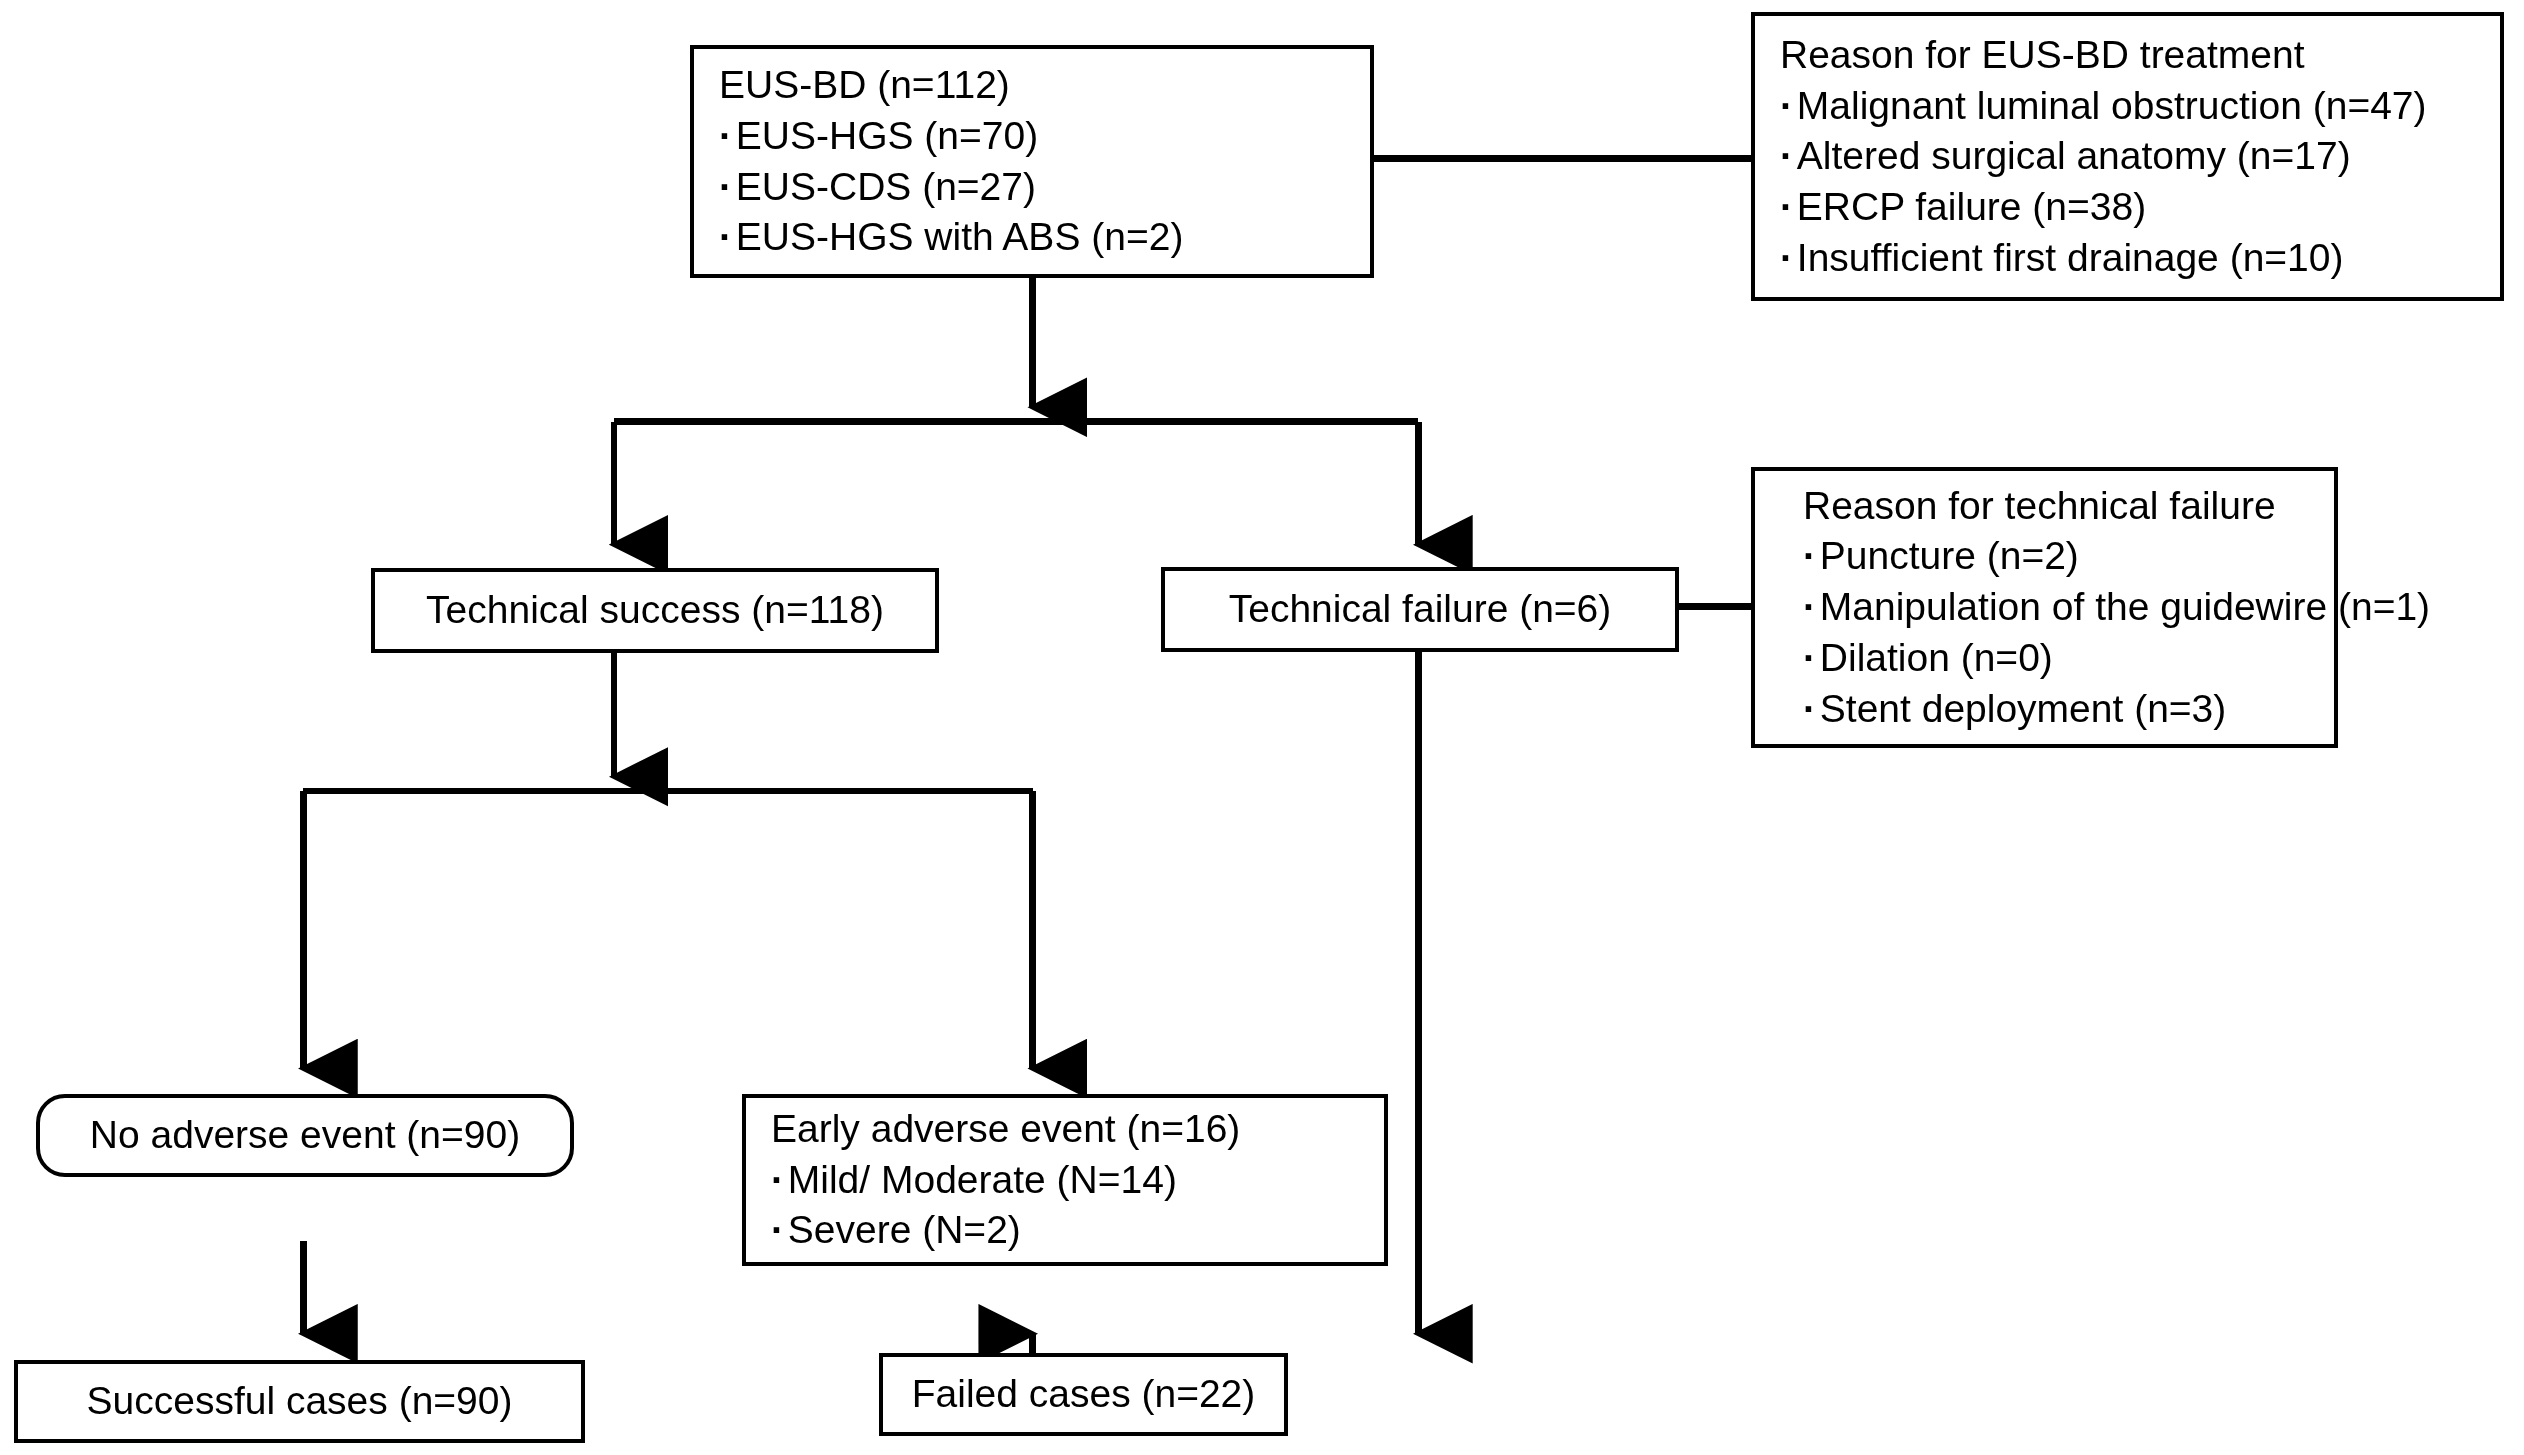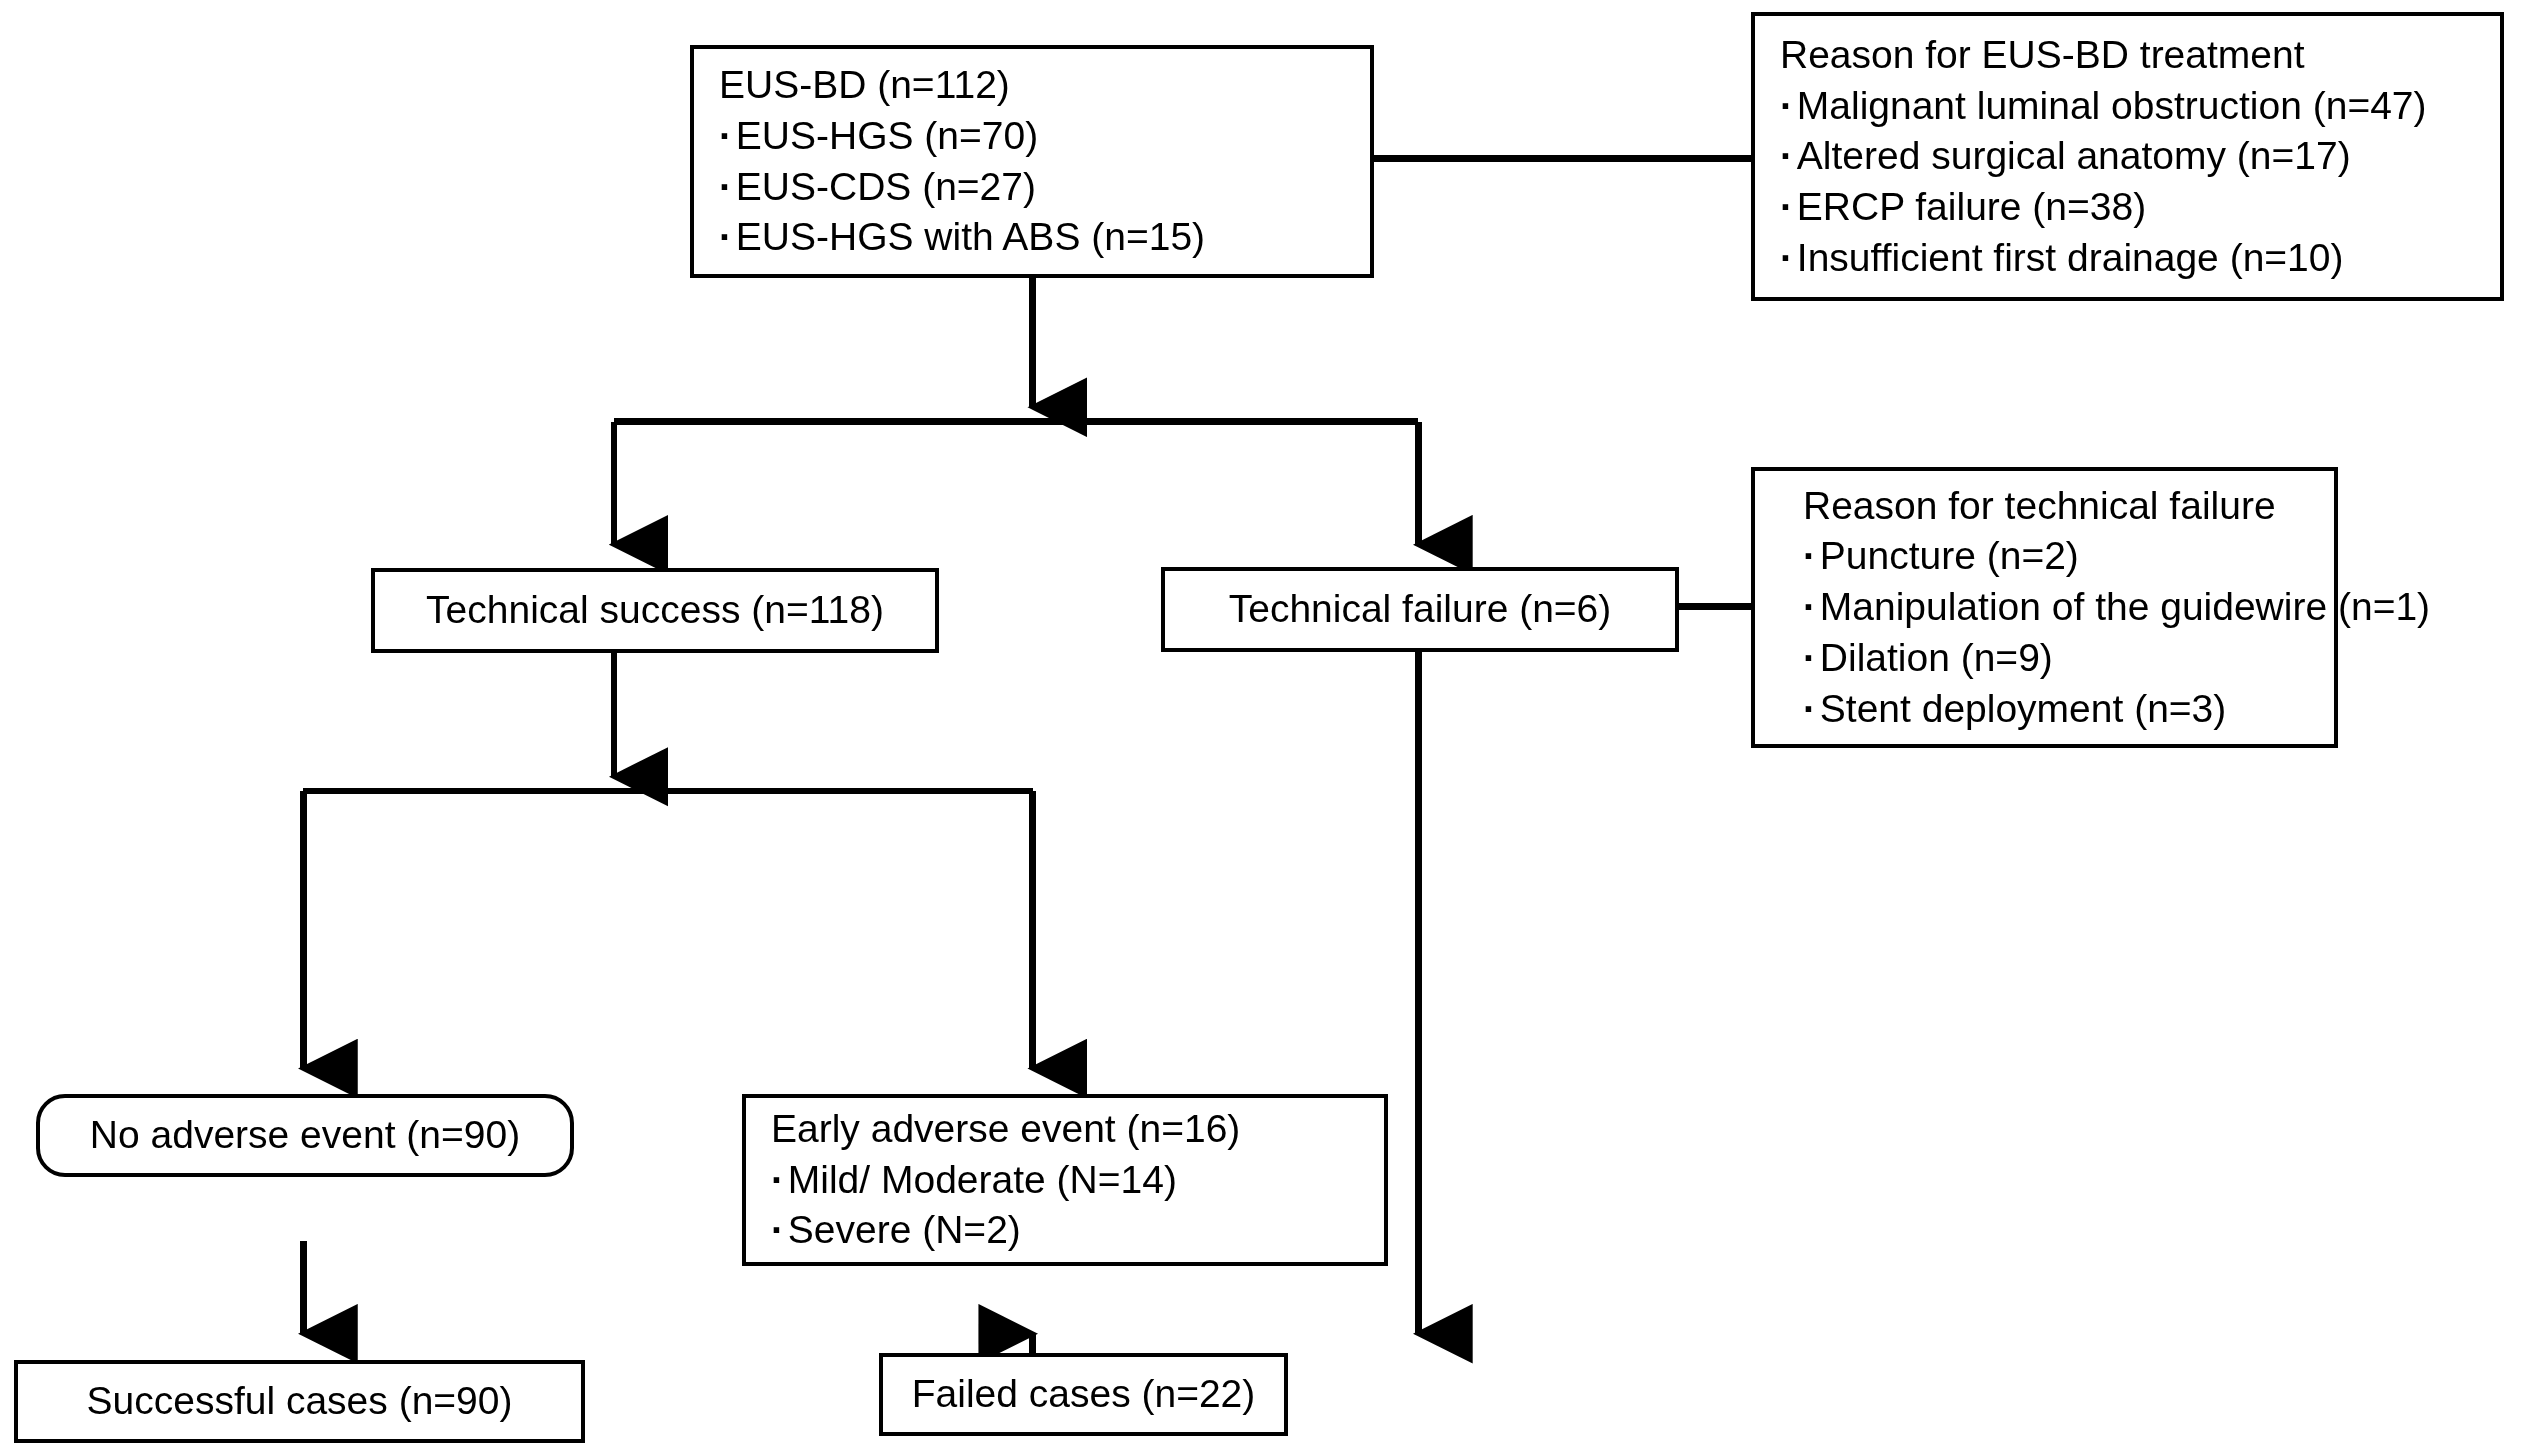--- a/index.html
+++ b/index.html
@@ -87,21 +87,21 @@
       <path d="M320,1310 L320,1408" marker-end="url(#ah)"></path>
       <path d="M1090,1482 L1090,1408" marker-end="url(#ah)" transform="translate(0,0)"></path>
       <path d="M1497,688 L1497,1408" marker-end="url(#ah)"></path>
     </g>
   </svg>
 
   <div class="node-box left-text" style="left:690px; top:45px; width:684px; height:233px;">
     <div class="node-line">EUS-BD (n=112)</div>
     <div class="node-line bullet-line">EUS-HGS (n=70)</div>
     <div class="node-line bullet-line">EUS-CDS (n=27)</div>
-    <div class="node-line bullet-line">EUS-HGS with ABS (n=15)</div>
+    <div class="node-line bullet-line">EUS-HGS with ABS (n=2)</div>
   </div>
 
   <div class="node-box left-text" style="left:1751px; top:12.3px; width:753px; height:289px;">
     <div class="node-line">Reason for EUS-BD treatment</div>
     <div class="node-line bullet-line">Malignant luminal obstruction (n=47)</div>
     <div class="node-line bullet-line">Altered surgical anatomy (n=17)</div>
     <div class="node-line bullet-line">ERCP failure (n=38)</div>
     <div class="node-line bullet-line">Insufficient first drainage (n=10)</div>
   </div>
 
@@ -110,21 +110,21 @@
   </div>
 
   <div class="node-box center-text" style="left:1161px; top:567px; width:518px; height:85px;align-items:center;">
     <div class="node-line">Technical failure (n=6)</div>
   </div>
 
   <div class="node-box left-text" style="left:1751px; top:467px; width:587px; height:281px;padding-left:48px;">
     <div class="node-line">Reason for technical failure</div>
     <div class="node-line bullet-line">Puncture (n=2)</div>
     <div class="node-line bullet-line">Manipulation of the guidewire (n=1)</div>
-    <div class="node-line bullet-line">Dilation (n=9)</div>
+    <div class="node-line bullet-line">Dilation (n=0)</div>
     <div class="node-line bullet-line">Stent deployment (n=3)</div>
   </div>
 
   <div class="node-box center-text" style="left:36px; top:1094px; width:538px; height:83px;border-radius:29px;">
     <div class="node-line">No adverse event (n=90)</div>
   </div>
 
   <div class="node-box left-text" style="left:706px; top:1094px; width:646px; height:172px;margin-left:36px;">
     <div class="node-line">Early adverse event (n=16)</div>
     <div class="node-line bullet-line">Mild/ Moderate (N=14)</div>

